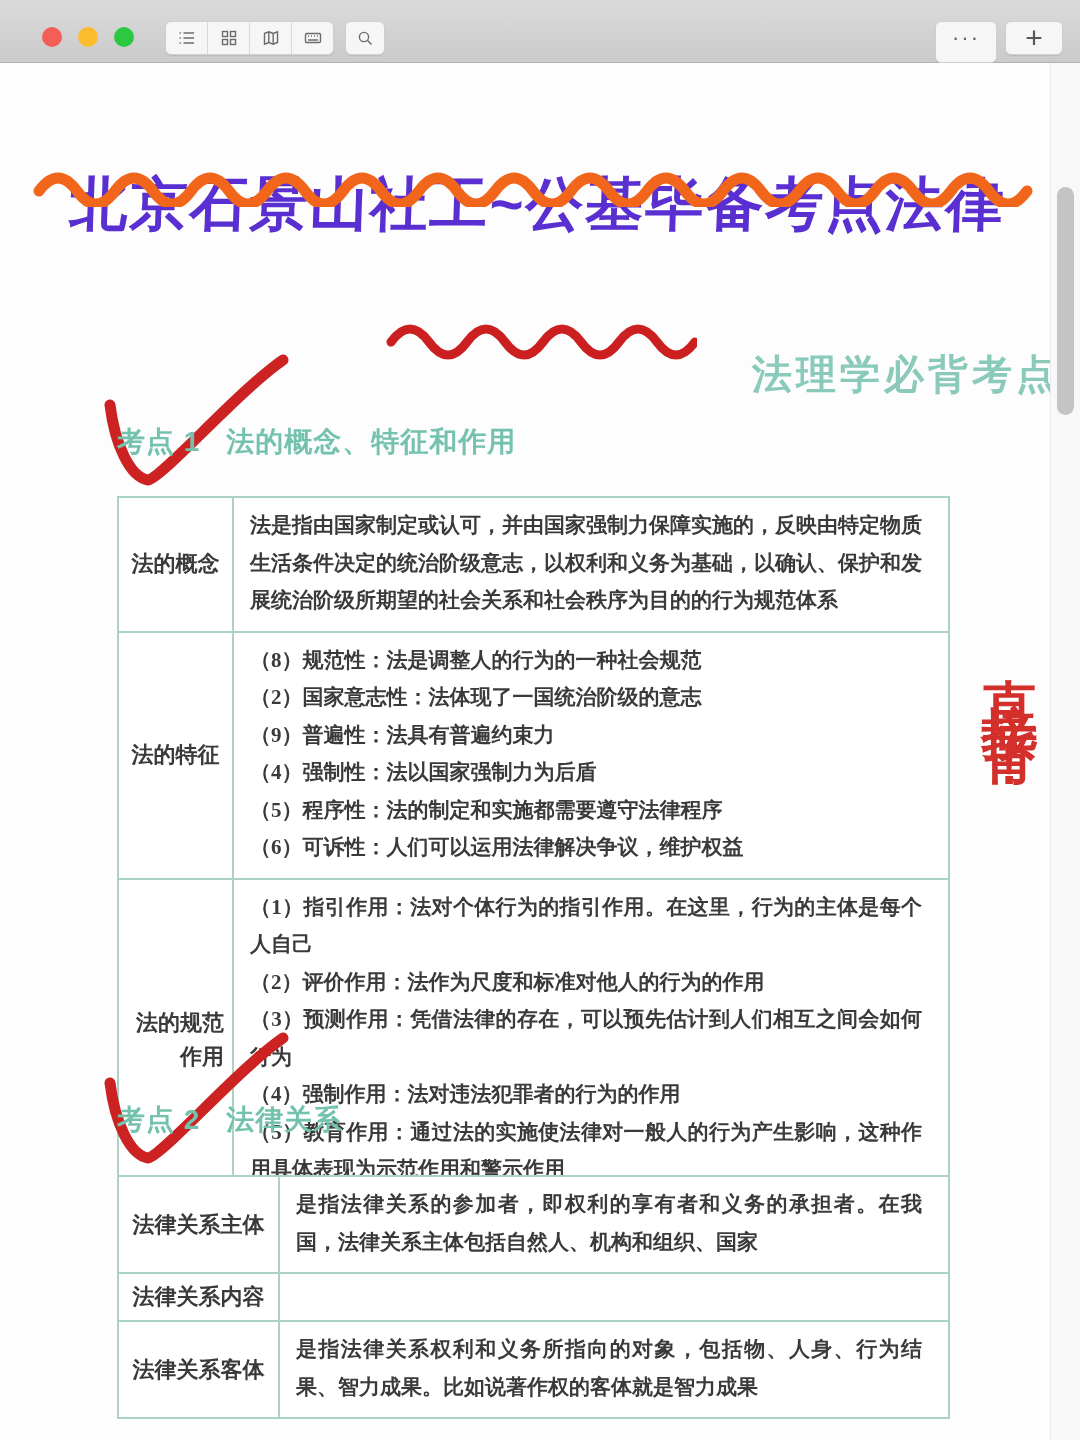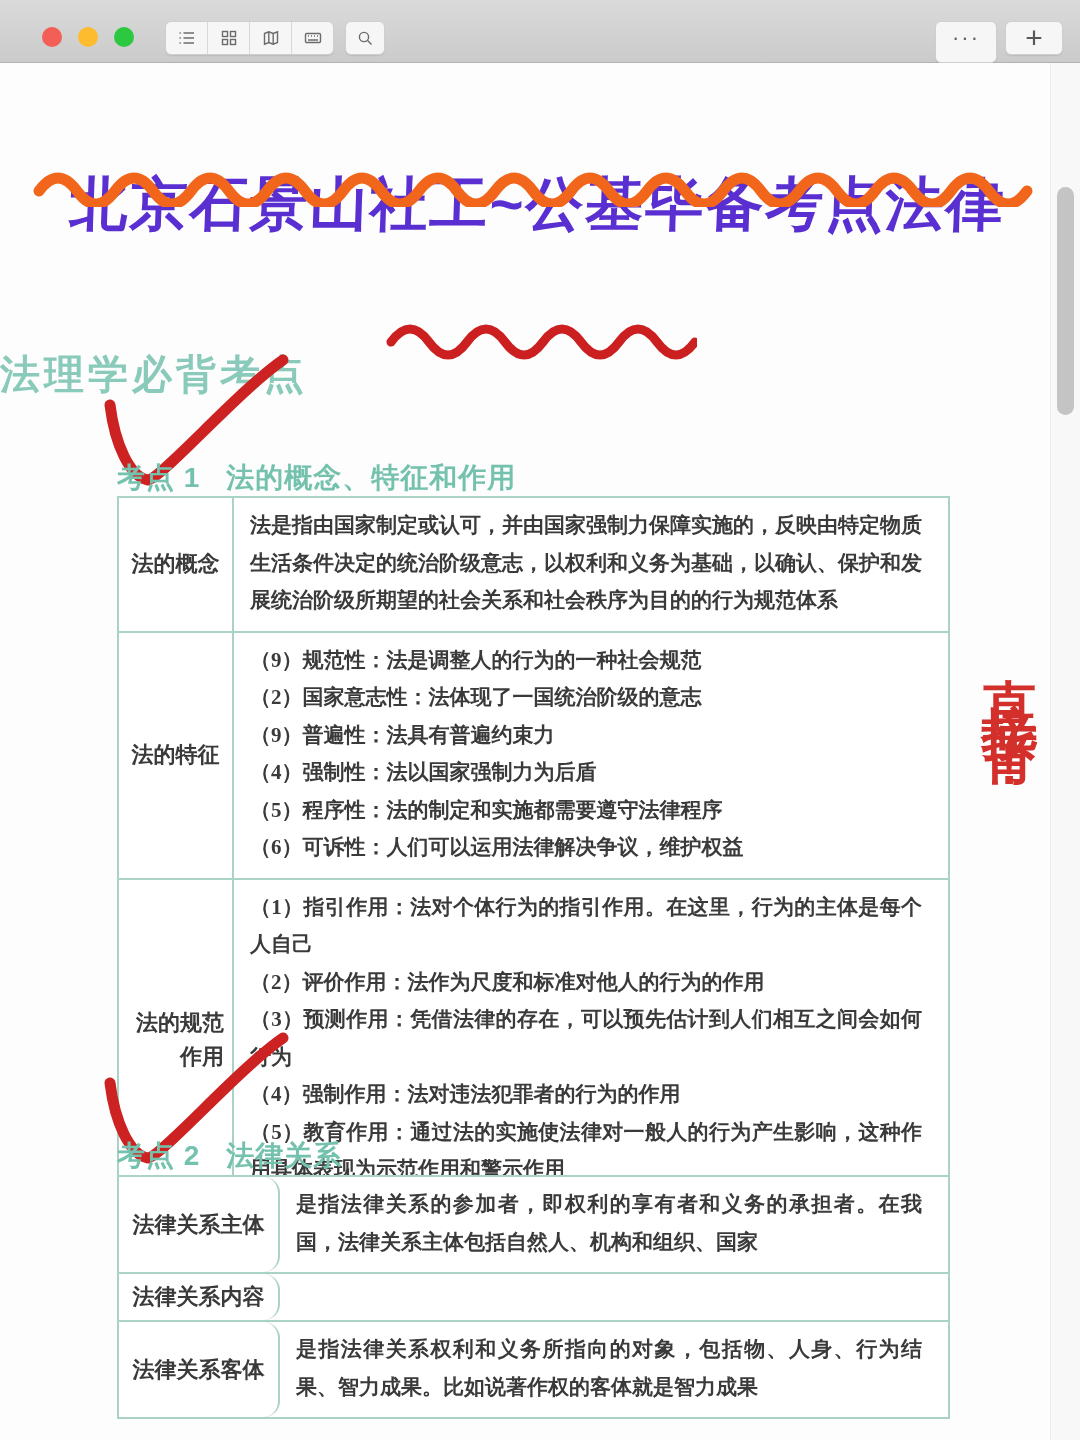--- a/index.html
+++ b/index.html
@@ -34,34 +34,34 @@
                 background:#f8f8f8;border-left:1px solid #ececec;}
   .scroll-thumb{position:absolute;left:6px;top:124px;width:17px;height:228px;border-radius:9px;background:#c4c4c4;}
 
   
   .hand-title{position:absolute;left:25px;top:103px;width:1025px;text-align:center;
               font-size:58px;font-weight:700;color:#5a2fd1;letter-spacing:2px;white-space:nowrap;
               transform:skewX(-2deg);}
   .wave{position:absolute;}
 
   
-  .main-title{position:absolute;left:0;top:284px;width:1060px;text-align:left;
+  .main-title{position:absolute;left:0;top:284px;width:1060px;text-align:right;
               font-size:40px;font-weight:700;color:#8acaba;letter-spacing:4px;}
-  .kaodian{position:absolute;left:117px;font-size:28px;font-weight:700;color:#74c2ae;letter-spacing:1px;margin-top:36px;}
+  .kaodian{position:absolute;left:117px;font-size:28px;font-weight:700;color:#74c2ae;letter-spacing:1px;}
   .kaodian .num{margin-right:26px;}
 
   
   .tbl{position:absolute;left:117px;width:833px;border:2px solid #aad3c5;background:#fff;
        font-family:"Liberation Serif","DejaVu Serif",serif;color:#3a3a3a;box-sizing:border-box;}
   .trow{display:flex;border-top:2px solid #aad3c5;}
   .trow:first-child{border-top:none;}
   .cell-label{flex:0 0 auto;display:flex;align-items:center;justify-content:center;text-align:right;
               border-right:2px solid #aad3c5;font-size:22px;font-weight:700;padding:6px 8px;line-height:34px;}
   .t1 .cell-label{width:97px;}
-  .t2 .cell-label{width:143px;border-radius:16px;}
+  .t2 .cell-label{width:143px;}
   .cell-content{flex:1 1 auto;padding:9px 26px 11px 16px;min-width:0;}
   .ln{font-size:21px;font-weight:700;line-height:37.5px;text-align:justify;}
 
   
   .side-note{position:absolute;left:972px;top:570px;height:370px;
              writing-mode:vertical-rl;text-orientation:upright;
              font-size:56px;font-weight:700;color:#d3302c;letter-spacing:24px;
              font-family:"Liberation Sans",sans-serif;}
 </style>
 </head>
@@ -150,21 +150,21 @@
     <div class="tbl t1" style="top:433px;">
       <div class="trow">
         <div class="cell-label">法的概念</div>
         <div class="cell-content">
           <div class="ln">法是指由国家制定或认可，并由国家强制力保障实施的，反映由特定物质生活条件决定的统治阶级意志，以权利和义务为基础，以确认、保护和发展统治阶级所期望的社会关系和社会秩序为目的的行为规范体系</div>
         </div>
       </div>
       <div class="trow">
         <div class="cell-label">法的特征</div>
         <div class="cell-content">
-          <div class="ln">（9）规范性：法是调整人的行为的一种社会规范</div>
+          <div class="ln">（8）规范性：法是调整人的行为的一种社会规范</div>
           <div class="ln">（2）国家意志性：法体现了一国统治阶级的意志</div>
           <div class="ln">（9）普遍性：法具有普遍约束力</div>
           <div class="ln">（4）强制性：法以国家强制力为后盾</div>
           <div class="ln">（5）程序性：法的制定和实施都需要遵守法律程序</div>
           <div class="ln">（6）可诉性：人们可以运用法律解决争议，维护权益</div>
         </div>
       </div>
       <div class="trow">
         <div class="cell-label">法的规范作用</div>
         <div class="cell-content">

